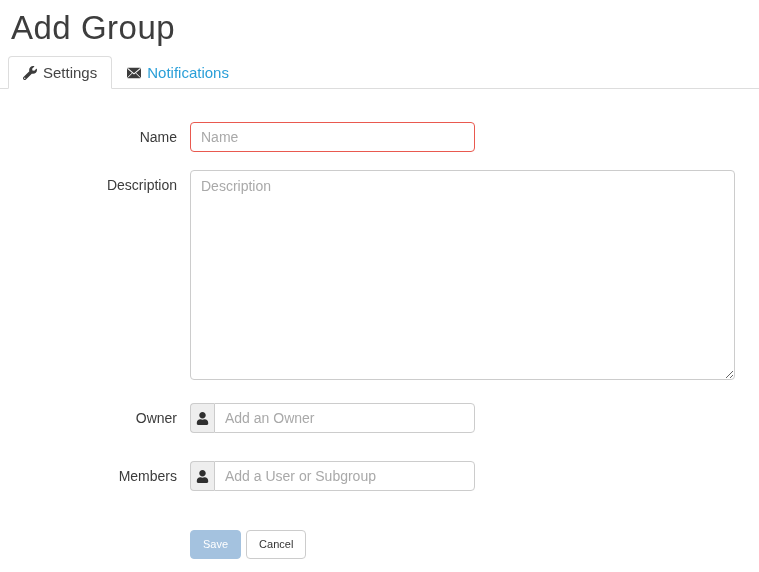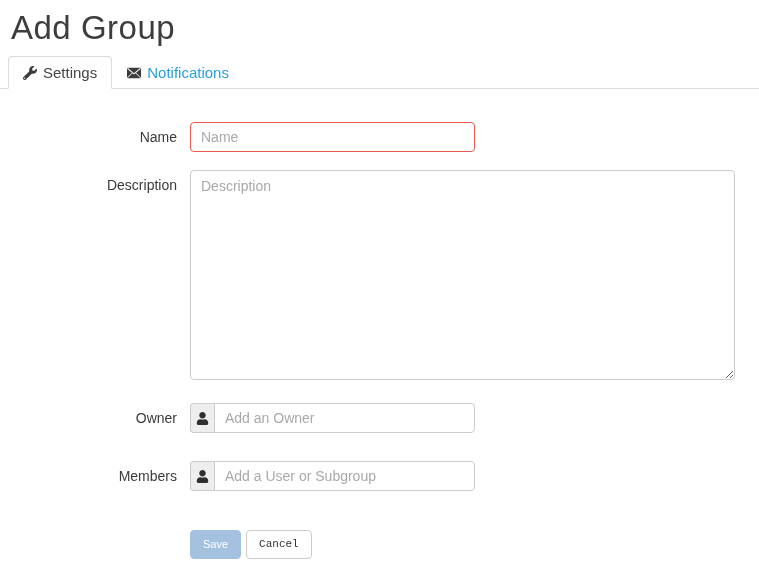--- a/index.html
+++ b/index.html
@@ -77,21 +77,21 @@
   .button-row{margin:39px 0 0 190px;display:flex;gap:5px;}
   .btn{
     font-size:11px;line-height:1.4;padding:6px 12px;
     border-radius:4px;cursor:pointer;
     font-family:"Liberation Sans","DejaVu Sans",sans-serif;
   }
   .btn-save{
     background:#a4c2df;color:#fff;border:1px solid #a4c2df;
   }
   .btn-cancel{
-    background:#fff;color:#333;border:1px solid #ccc;font-family:Liberation Mono, monospace;
+    background:#fff;color:#333;border:1px solid #ccc;
   }
 </style>
 </head>
 <body>
 
 <div class="page">
 
   <h1 class="page-title">Add Group</h1>
 
   <div class="tabs">

